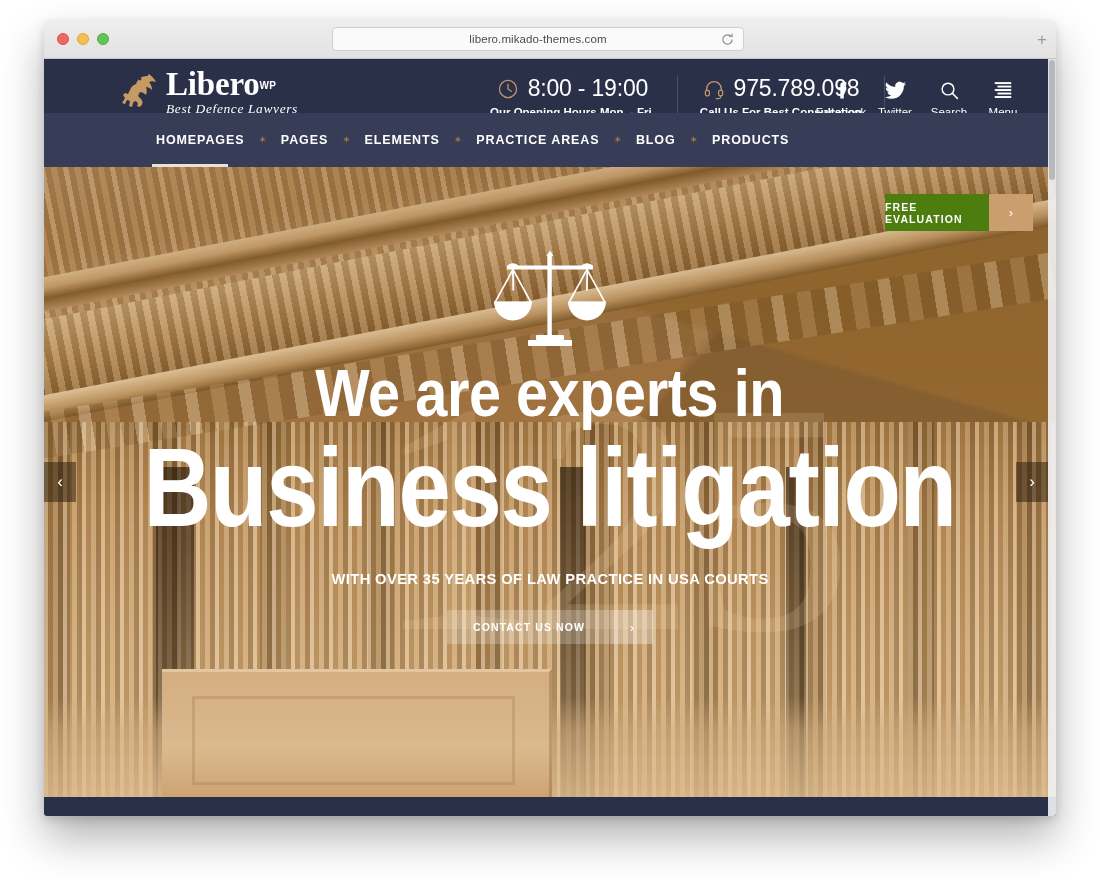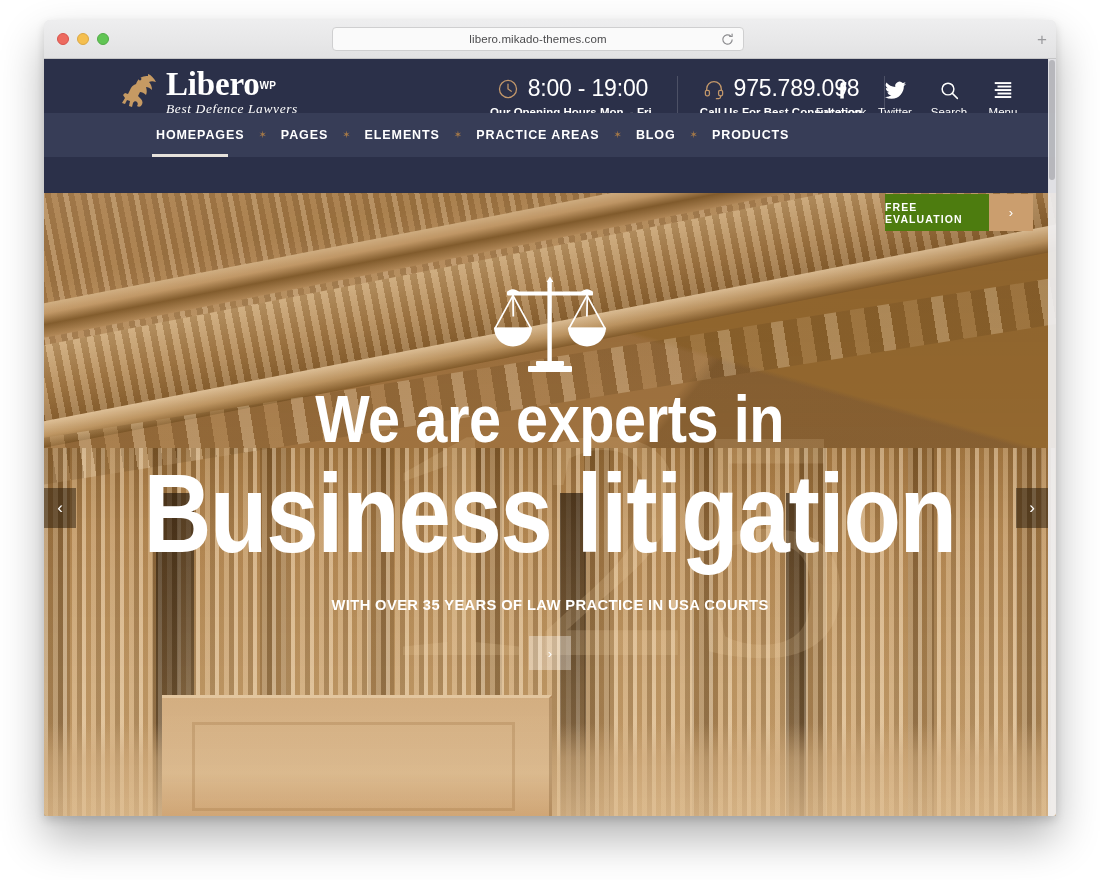--- a/index.html
+++ b/index.html
@@ -219,21 +219,21 @@
   }
   .hicon-label {
     font-size: 11.5px;
     color: #ffffff;
     margin-top: 3px;
   }
 
   
   .nav-bar {
     position: relative;
-    height: 44px;
+    height: 54px;
     background: #373d57;
     display: flex;
     align-items: center;
     z-index: 30;
   }
   .nav-list {
     position: absolute;
     left: 112px;
     display: flex;
     align-items: center;
@@ -292,21 +292,20 @@
     color: #ffffff;
     font-size: 13px;
   }
 
   
   .hero {
     position: relative;
     height: 630px;
     overflow: hidden;
     background: #a3763f;
-    margin-top: 36px;
   }
 
   .hero-photo {
     position: absolute;
     inset: 0;
     background:
       linear-gradient(130deg, rgba(150,108,58,0.0) 0%, rgba(150,108,58,0.0) 52%, rgba(123,88,44,0.55) 53%, rgba(123,88,44,0.62) 100%),
       linear-gradient(to bottom, rgba(92,63,28,0.18) 0%, rgba(92,63,28,0.0) 30%),
       #a87c47;
   }
@@ -754,20 +753,21 @@
             <rect x="46" y="86" width="28" height="5" rx="1"></rect>
             <rect x="38" y="91" width="44" height="6" rx="1"></rect>
           </svg>
         </span>
 
         <div class="hero-line1">We are experts in</div>
         <div class="hero-line2">Business litigation</div>
         <div class="hero-sub">WITH OVER 35 YEARS OF LAW PRACTICE IN USA COURTS</div>
 
         <div class="hero-btn">
+          <span class="hero-btn-label">CONTACT US NOW</span>
           <span class="hero-btn-arrow">›</span>
         </div>
       </div>
 
       <div class="slider-arrow prev">
         <span>‹</span>
       </div>
       <div class="slider-arrow next">
         <span>›</span>
       </div>

